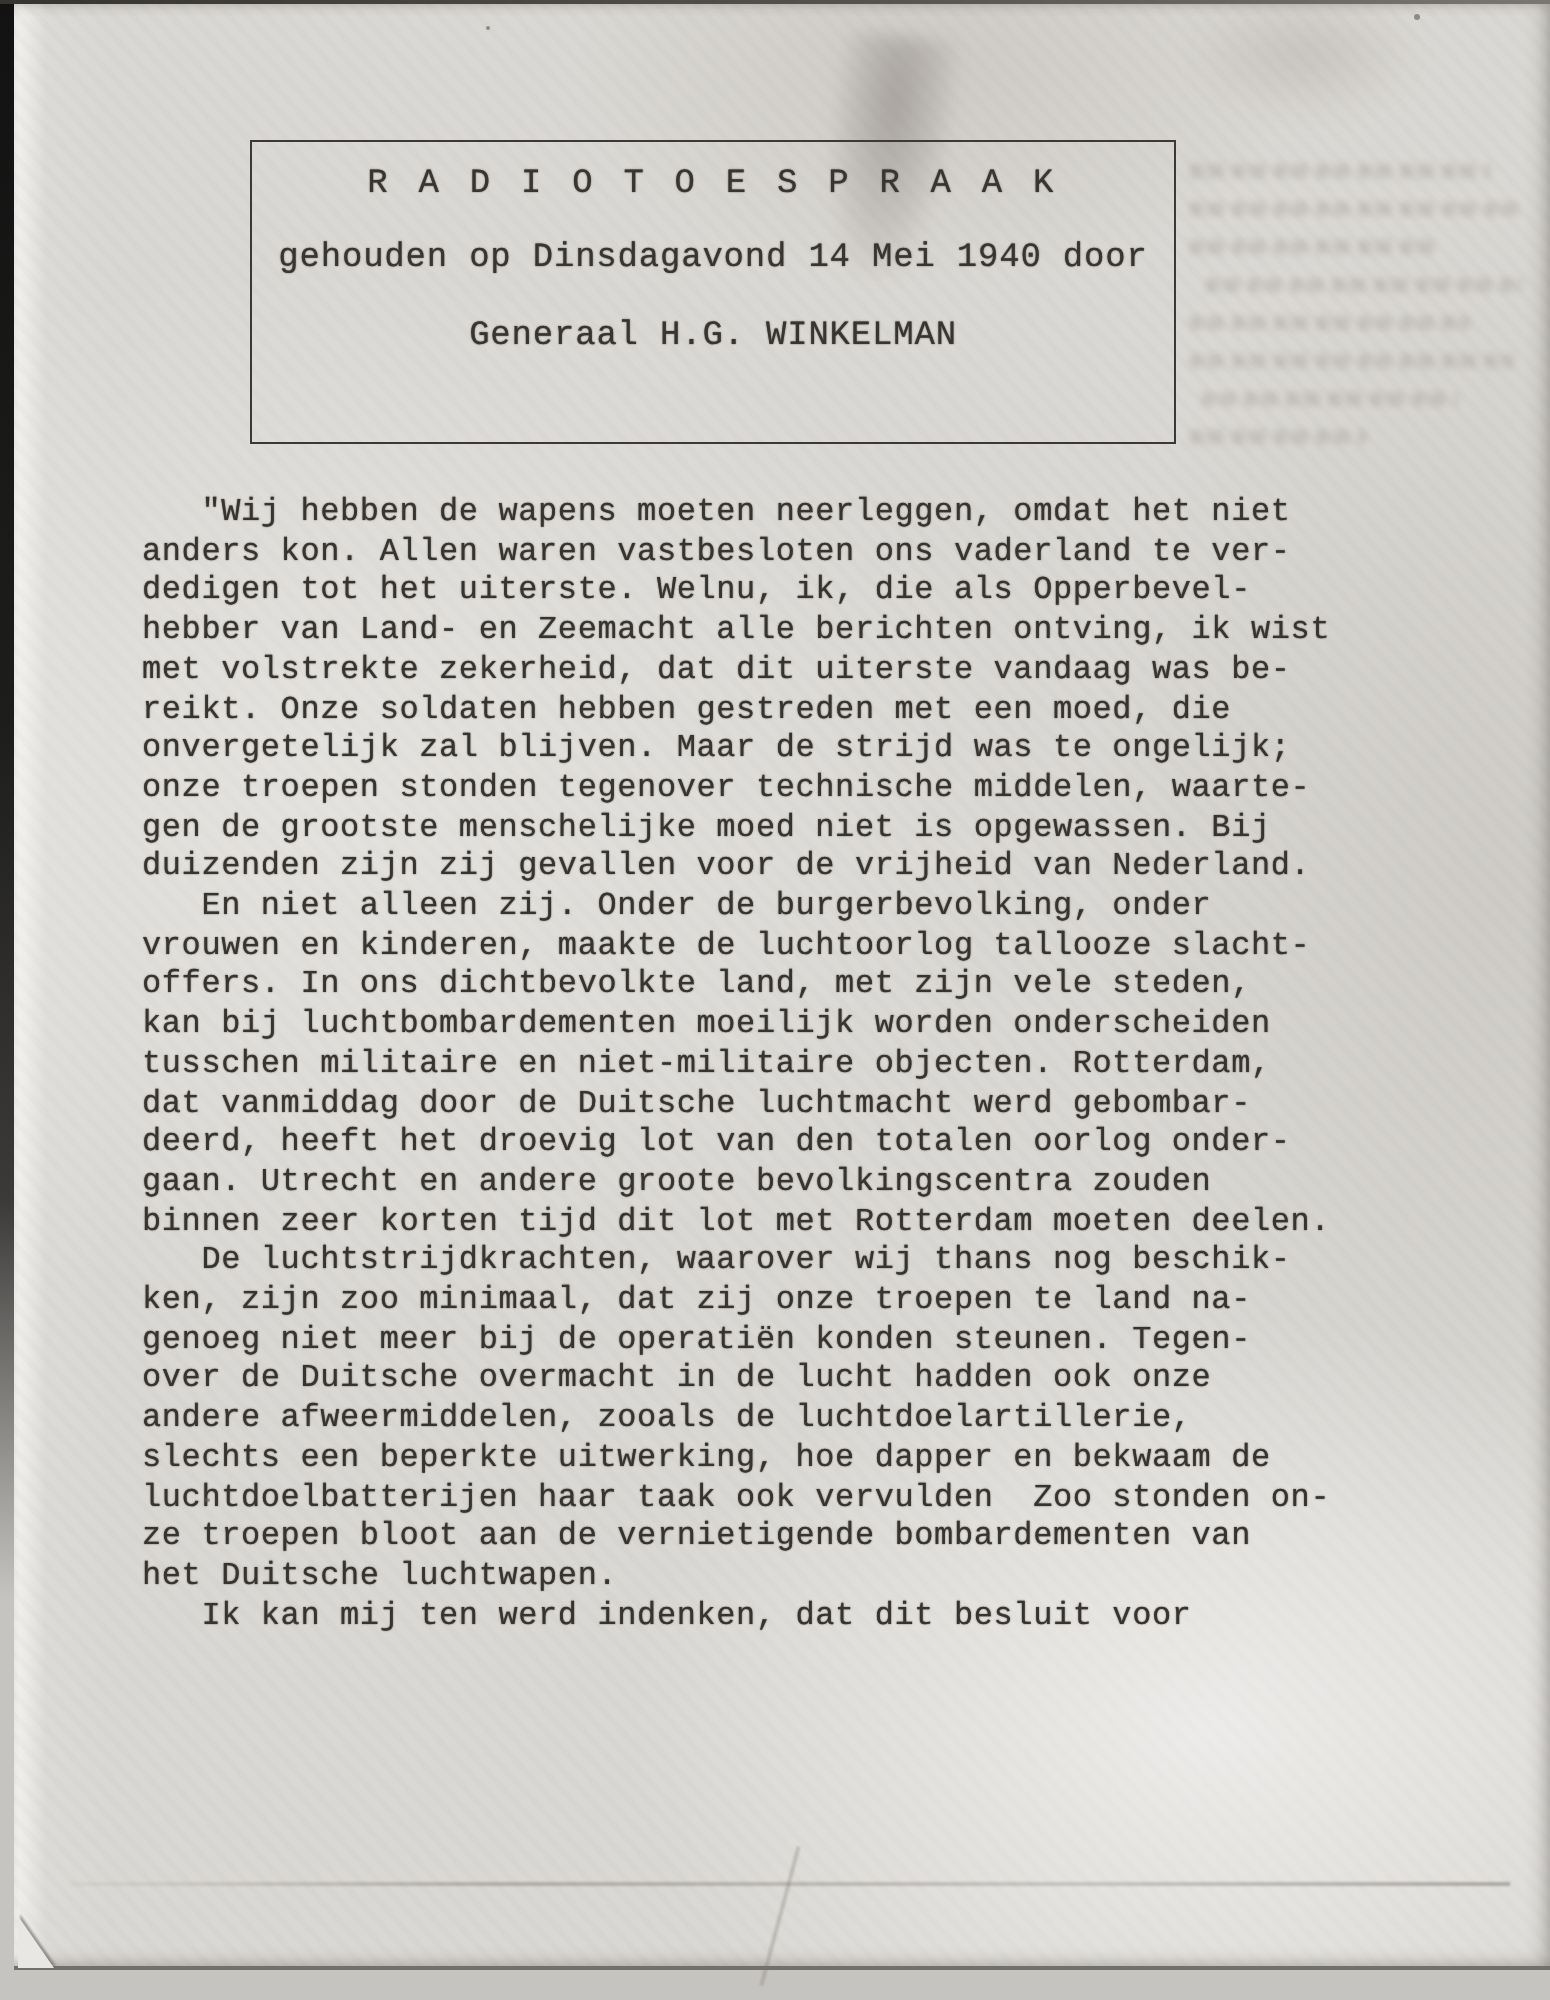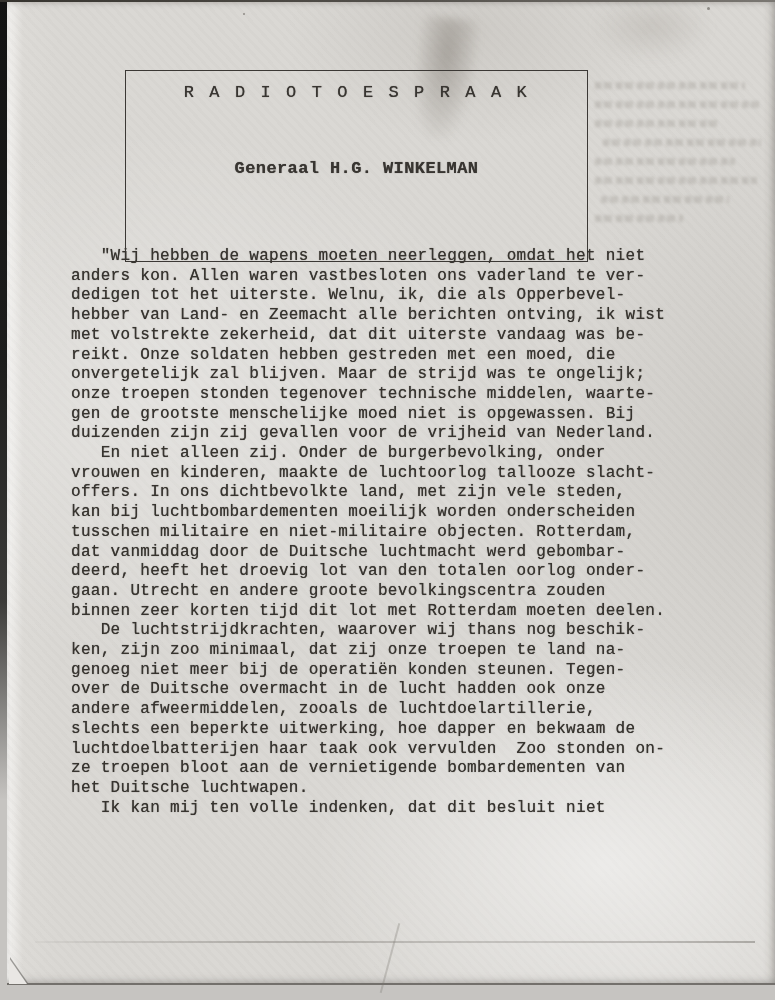--- a/index.html
+++ b/index.html
@@ -33,34 +33,34 @@
     position:absolute; left:0; top:0; width:7px; height:800px;
     background:linear-gradient(180deg, #121212 0%, #1d1d1c 45%, #3b3a38 75%, rgba(80,79,76,0) 100%);
   }
   .edge-top {
     position:absolute; left:0; top:0; width:775px; height:2px;
     background:linear-gradient(90deg, #36342f 0%, #55524d 55%, #7a7772 100%);
   }
 
   
   .header-box {
-    position:absolute; left:118px; top:68px; width:463px; height:192px;
+    position:absolute; left:118px; top:68px; width:463px; height:152px;
     box-sizing:border-box;
     border:1.6px solid #3b3835;
   }
   .hb-line {
     position:absolute; left:0; width:100%;
     text-align:center;
     color:#383531;
     text-shadow:0 0 0.8px rgba(48,45,41,0.85);
     white-space:pre;
   }
   .hb-title  { top:12px;  font-size:17px; letter-spacing:2.6px; }
   .hb-l2     { top:49px;  font-size:17px; letter-spacing:0.4px; }
-  .hb-l3     { top:88px;  font-size:17px; letter-spacing:0.4px;font-weight:bold; }
+  .hb-l3     { top:88px;  font-size:17px; letter-spacing:0.4px; }
   .hb-l4     { top:119px; font-size:17px; letter-spacing:0.4px; }
 
   
   .bodytext {
     position:absolute; left:64px; top:245px; width:650px;
     font-size:16px; line-height:19.7px; letter-spacing:0.3px;
     color:#37342f;
     text-shadow:0 0 0.8px rgba(48,45,41,0.85);
   }
   .para { white-space:pre; margin:0; }
@@ -131,20 +131,21 @@
     <div class="g-row"></div>
     <div class="g-row"></div>
     <div class="g-row"></div>
     <div class="g-row"></div>
     <div class="g-row"></div>
     <div class="g-row"></div>
   </div>
 
   <div class="header-box">
     <div class="hb-line hb-title">R A D I O T O E S P R A A K</div>
+    <div class="hb-line hb-l2">gehouden op Dinsdagavond 14 Mei 1940 door</div>
     <div class="hb-line hb-l3">Generaal H.G. WINKELMAN</div>
   </div>
 
   <div class="bodytext">
     <div class="para">   "Wij hebben de wapens moeten neerleggen, omdat het niet
 anders kon. Allen waren vastbesloten ons vaderland te ver-
 dedigen tot het uiterste. Welnu, ik, die als Opperbevel-
 hebber van Land- en Zeemacht alle berichten ontving, ik wist
 met volstrekte zekerheid, dat dit uiterste vandaag was be-
 reikt. Onze soldaten hebben gestreden met een moed, die
@@ -163,21 +164,21 @@
 binnen zeer korten tijd dit lot met Rotterdam moeten deelen.</div>
     <div class="para">   De luchtstrijdkrachten, waarover wij thans nog beschik-
 ken, zijn zoo minimaal, dat zij onze troepen te land na-
 genoeg niet meer bij de operatiën konden steunen. Tegen-
 over de Duitsche overmacht in de lucht hadden ook onze
 andere afweermiddelen, zooals de luchtdoelartillerie,
 slechts een beperkte uitwerking, hoe dapper en bekwaam de
 luchtdoelbatterijen haar taak ook vervulden  Zoo stonden on-
 ze troepen bloot aan de vernietigende bombardementen van
 het Duitsche luchtwapen.</div>
-    <div class="para">   Ik kan mij ten volle indenken, dat dit besluit niet</div>
+    <div class="para">   Ik kan mij ten werd indenken, dat dit besluit voor</div>
   </div>
 
   <div class="crease-h"></div>
   <div class="crease-d"></div>
   <div class="dogear"></div>
 
   <div class="speck speck1"></div>
   <div class="speck speck2"></div>
   <div class="speck speck3"></div>
 

